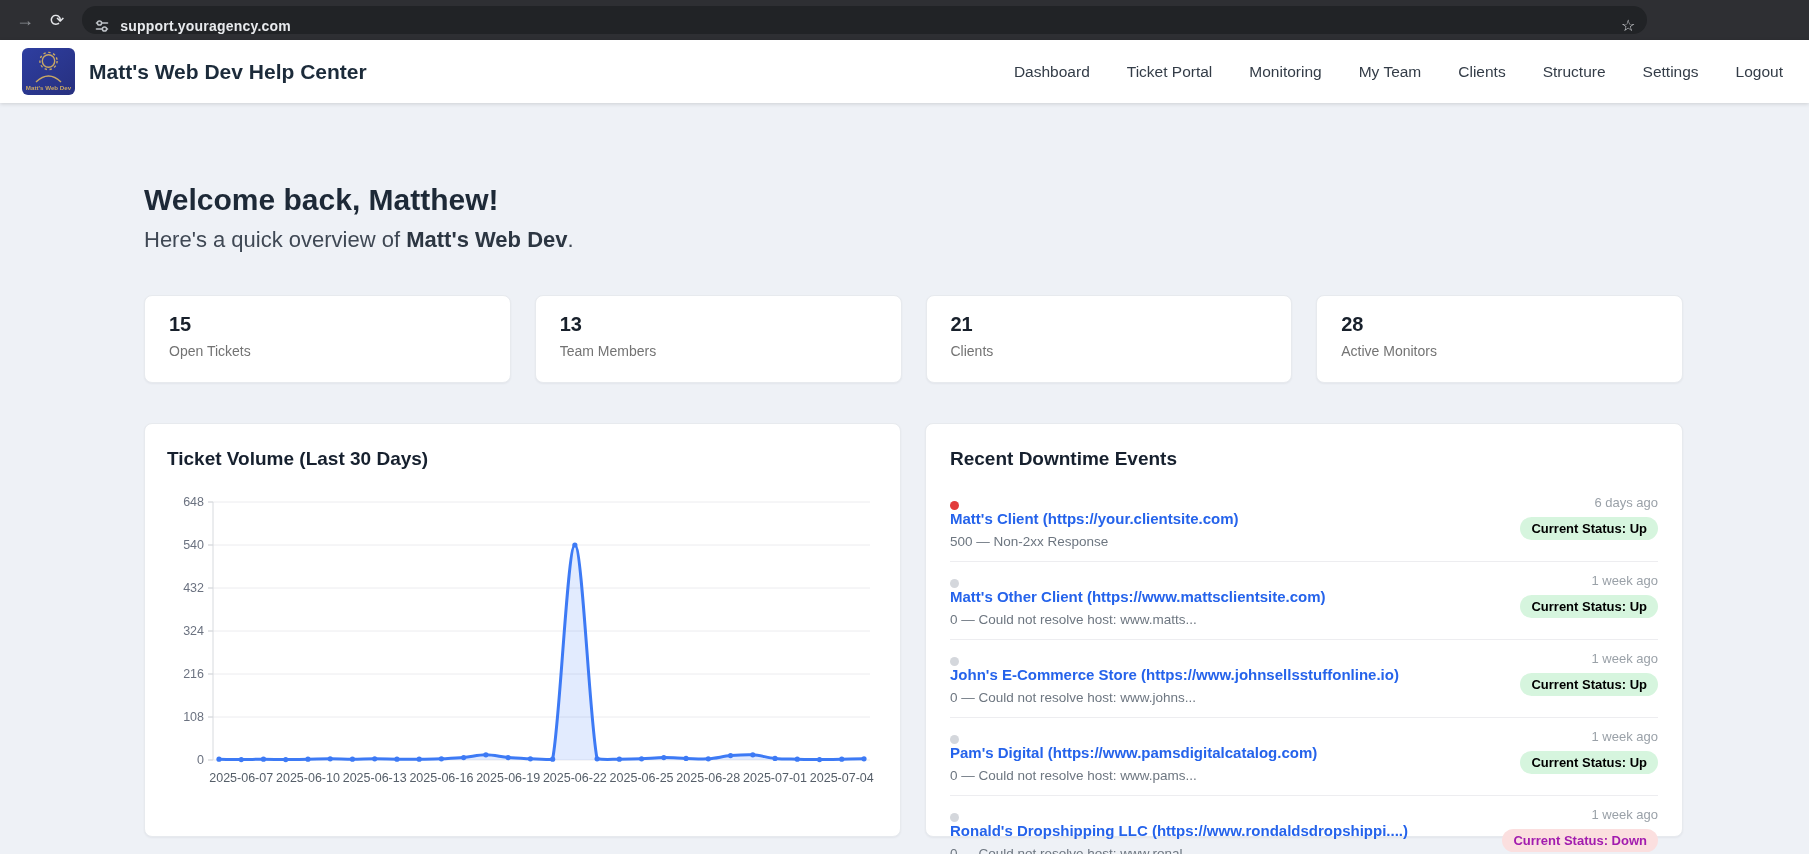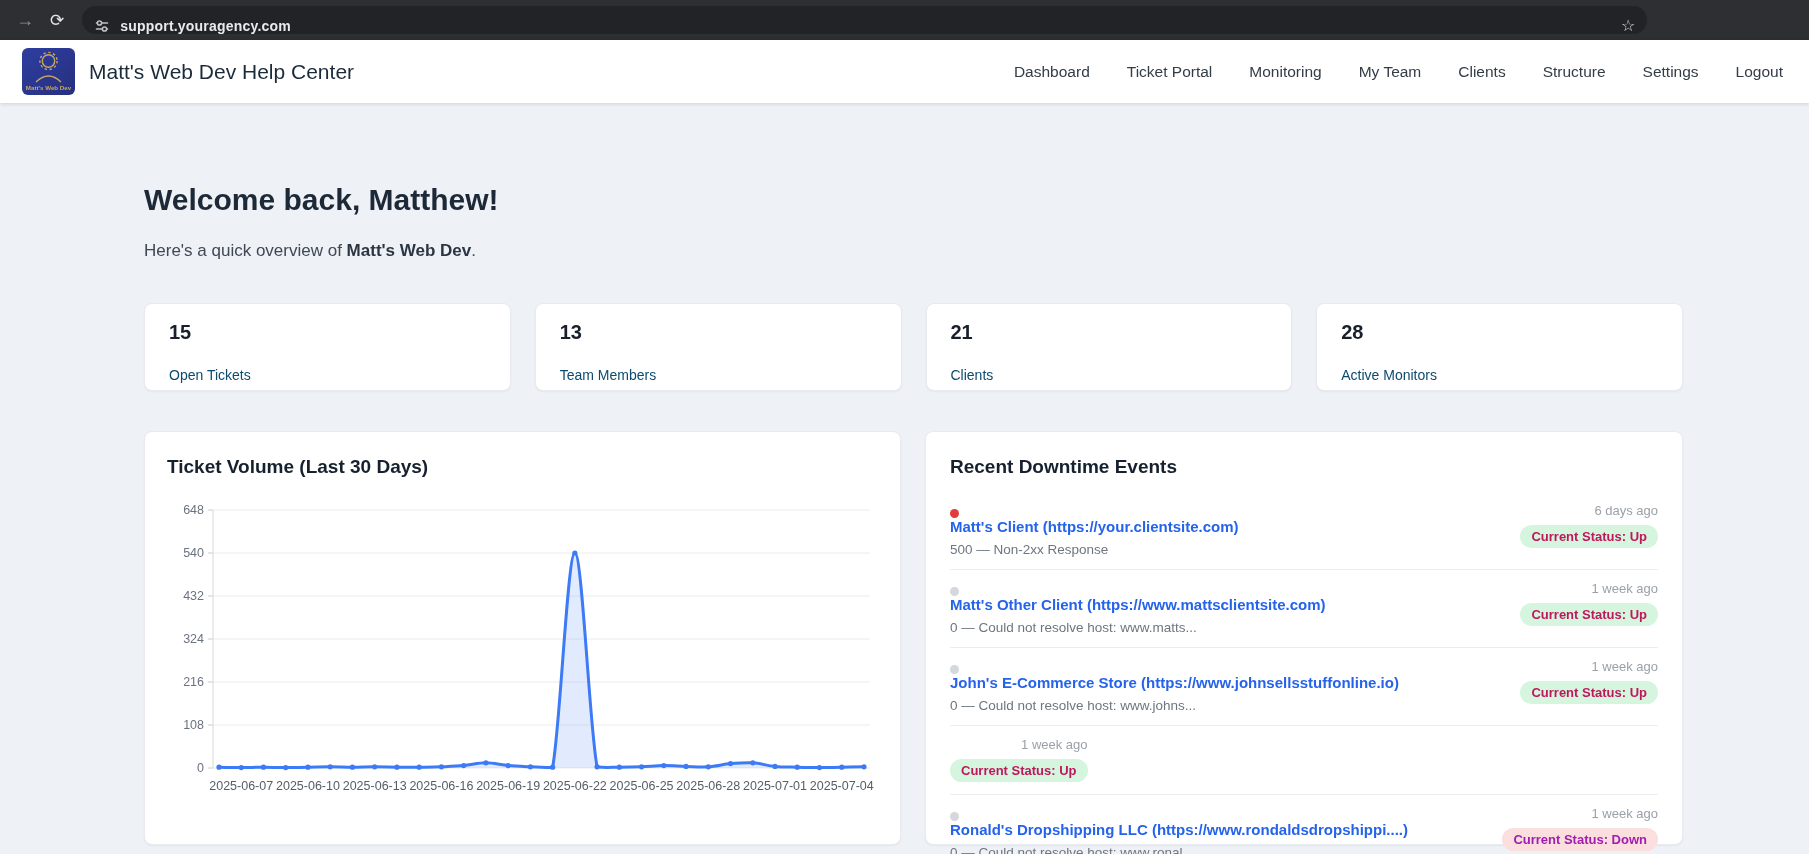--- a/index.html
+++ b/index.html
@@ -31,38 +31,38 @@
     height:63px; background:#ffffff; display:flex; align-items:center;
     padding:0 22px; box-shadow:0 1px 4px rgba(0,0,0,.14); position:relative; z-index:5;
   }
   .logo {
     width:53px; height:47px; border-radius:6px; flex:0 0 auto;
     background:linear-gradient(140deg,#2e3ea0,#27307f);
     display:flex; flex-direction:column; align-items:center; justify-content:flex-end;
     overflow:hidden;
   }
   .logo svg { display:block; }
-  .brand-title { margin-left:14px; font-size:21px; font-weight:400; color:#1c2b3a; }
+  .brand-title { margin-left:14px; font-size:21px; font-weight:700; color:#1c2b3a; }
   .main-nav { margin-left:auto; display:flex; gap:37px; align-items:center; padding-right:4px; }
   .main-nav a { text-decoration:none; color:#333c47; font-size:15.5px; cursor:pointer; }
 
   
   .page { margin-left:144px; width:1539px; }
   .welcome { padding-top:80px; }
   .welcome h1 { margin:0; font-size:30px; font-weight:700; color:#1d2937; }
-  .welcome .subtitle { margin-top:24px; font-size:17px; color:#3f4854; }
+  .welcome .subtitle { margin-top:10px; font-size:22px; color:#3f4854; }
   .welcome .subtitle b { color:#2c3642; }
 
   .stats-row { display:flex; gap:24px; margin-top:42px; }
   .stat-card {
     flex:1; height:88px; background:#fff; border:1px solid #e7eaee; border-radius:8px;
     box-shadow:0 1px 2px rgba(16,24,40,.05); padding:17px 24px;
   }
   .stat-value { font-size:20px; font-weight:700; color:#18202b; }
-  .stat-label { margin-top:23px; font-size:14px; color:#0c4a6e; }
+  .stat-label { margin-top:7px; font-size:14px; color:#737373; }
 
   .main-row { display:flex; gap:24px; margin-top:40px; }
   .panel {
     background:#fff; border:1px solid #e7eaee; border-radius:8px;
     box-shadow:0 1px 2px rgba(16,24,40,.05); height:414px;
   }
   .chart-panel { width:757px; padding:24px 22px 0 22px; }
   .panel-title { font-size:19px; font-weight:700; color:#16202e; }
   .chart-wrap { margin-top:10px; }
 
@@ -78,21 +78,21 @@
   .event-dot.red { background:#e23b3b; }
   .event-dot.gray { background:#d4d7dc; }
   .event-name { font-size:15px; font-weight:700; color:#2563eb; text-decoration:none; cursor:pointer; }
   .event-msg { margin-top:6px; font-size:13.5px; color:#6d7680; }
   .event-right { text-align:right; flex:0 0 auto; }
   .event-time { font-size:13px; color:#9aa1a8; }
   .event-badge {
     display:inline-block; margin-top:7px; font-size:13px; font-weight:700;
     padding:4px 11px; border-radius:12px; white-space:nowrap;
   }
-  .event-badge.up { background:#d6f5de; color:#be185d; }
+  .event-badge.up { background:#d6f5de; color:#000000; }
   .event-badge.down { background:#fbdfdf; color:#a21caf; }
 </style>
 </head>
 <body>
 
 <div class="topbar">
   <span class="nav-arrow">→</span>
   <span class="reload-icon">⟳</span>
   <div class="omnibox">
     <span class="tune-icon">
@@ -272,20 +272,27 @@
         <div class="event-msg">0 — Could not resolve host: www.johns...</div>
       </div>
     </div>
     <div class="event-right">
       <div class="event-time">1 week ago</div>
       <span class="event-badge up">Current Status: Up</span>
     </div>
   </div>
 
   <div class="event-row">
+    <div class="event-left">
+      <span class="event-dot gray"></span>
+      <div>
+        <a class="event-name">Pam's Digital (https://www.pamsdigitalcatalog.com)</a>
+        <div class="event-msg">0 — Could not resolve host: www.pams...</div>
+      </div>
+    </div>
     <div class="event-right">
       <div class="event-time">1 week ago</div>
       <span class="event-badge up">Current Status: Up</span>
     </div>
   </div>
 
   <div class="event-row">
     <div class="event-left">
       <span class="event-dot gray"></span>
       <div>

